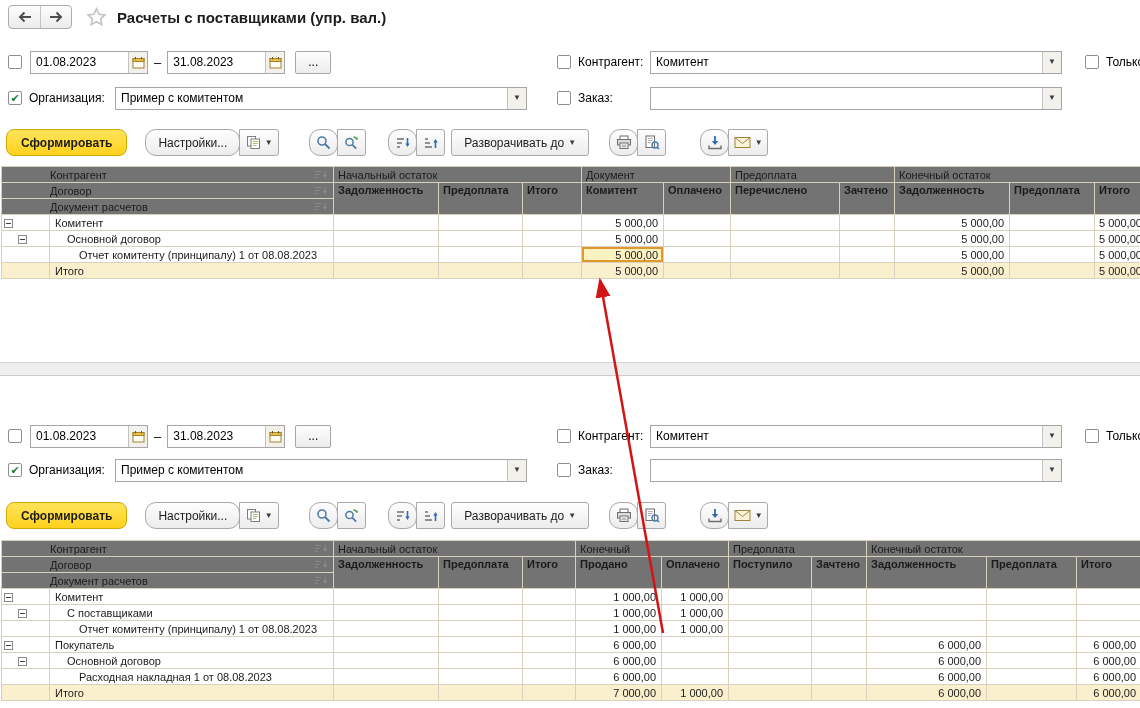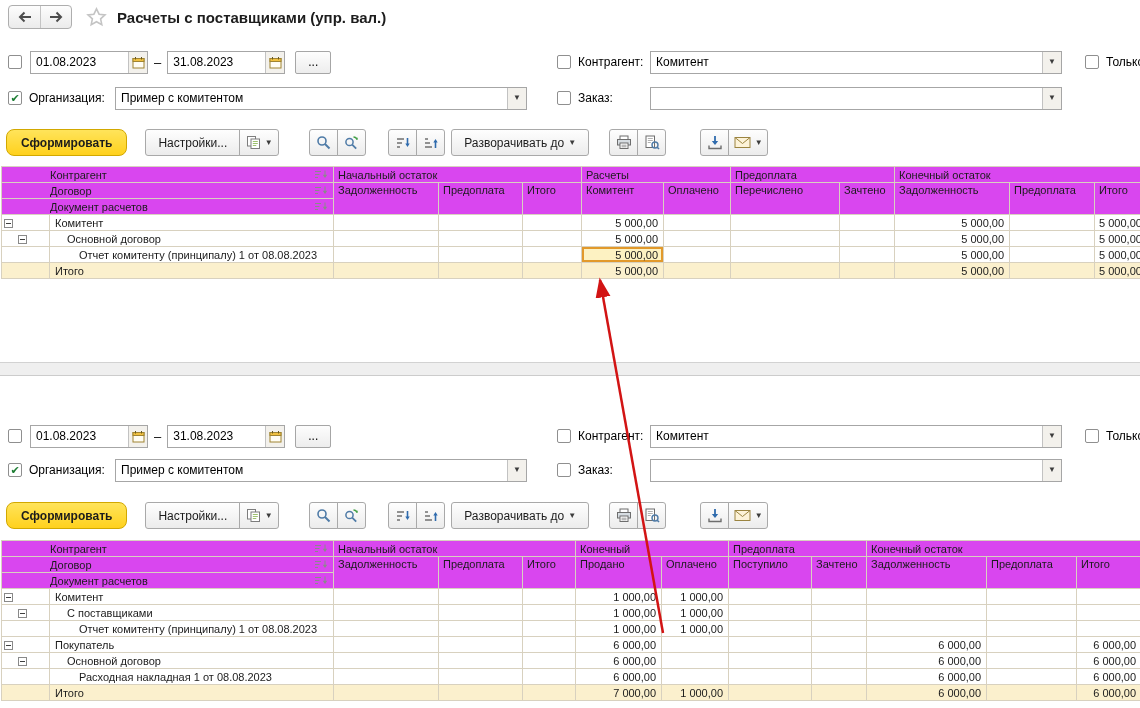--- a/index.html
+++ b/index.html
@@ -38,28 +38,28 @@
   .toolbar { position: absolute; left: 6px; display: flex; align-items: center; }
   .tbtn { height: 27px; border: 1px solid #a9a9a9; border-radius: 3px;
     background: linear-gradient(#fefefe, #ececec); font-size: 12px; color: #1c1c1c;
     display: inline-flex; align-items: center; justify-content: center; gap: 4px;
     padding: 0 12px; cursor: pointer; white-space: nowrap; }
   .tbtn.ic { width: 29px; padding: 0; }
   .tbtn.icw { width: 40px; padding: 0; }
   .tbtn.gen { background: linear-gradient(#ffe45b, #ffd11d); border-color: #d2a800; font-weight: 700; padding: 0 14px; border-radius: 8px; }
   .grp { display: inline-flex; }
   .grp .tbtn + .tbtn { margin-left: -1px; border-top-left-radius: 0; border-bottom-left-radius: 0; }
-  .grp .tbtn:first-child { border-top-right-radius: 0; border-bottom-right-radius: 0; }
+  .grp .tbtn:first-child { border-top-right-radius: 0; border-bottom-right-radius: 0; border-radius: 11px; }
 
   
   .grid { position: absolute; left: 1px; border-collapse: collapse; table-layout: fixed; width: 1139px; }
   .grid th, .grid td { border: 1px solid #d8d1bf; font-size: 11px; font-weight: 400;
     white-space: nowrap; overflow: hidden; color: #1b1b1b; }
-  .grid thead th { background: #d946ef; text-align: left; padding: 1px 4px; height: 16px; }
-  th.hsub { vertical-align: top; }
+  .grid thead th { background: #737373; text-align: left; padding: 1px 4px; height: 16px; }
+  th.hsub { vertical-align: top; font-weight: bold; }
   .hcell { display: flex; align-items: center; justify-content: space-between; padding-left: 44px; }
   .grid td { height: 16px; padding: 1px 4px; background: #fff; }
   td.v { text-align: right; padding-right: 5px; }
   td.g { border-left: 0; border-right: 0; padding: 0; text-align: center; background: #fff; }
   td.g1 { border-left: 1px solid #d8d1bf; }
   td.g3 { border-right: 1px solid #d8d1bf; }
   td.name { padding-left: 5px; }
   td.name.l2 { padding-left: 17px; }
   td.name.l3 { padding-left: 29px; }
   tr.total td { background: #fbf0cd; }
@@ -270,21 +270,21 @@
             <div class="hcell">
                 <span>Контрагент</span>
                 <svg width="15" height="11" viewBox="0 0 15 11">
                   <path d="M1 2.5h6 M1 5.5h4.5 M1 8.5h3" stroke="#8a8a8a"></path>
                   <path d="M11 1.5v6" stroke="#8a8a8a"></path>
                   <path d="M8.8 5.8 11 9 13.2 5.8Z" fill="#8a8a8a"></path>
                 </svg>
               </div>
           </th>
           <th class="hgroup" colspan="3">Начальный остаток</th>
-          <th class="hgroup" colspan="2">Расчеты</th>
+          <th class="hgroup" colspan="2">Документ</th>
           <th class="hgroup" colspan="2">Предоплата</th>
           <th class="hgroup" colspan="3">Конечный остаток</th>
         </tr>
         <tr>
           <th class="hname" colspan="4">
             <div class="hcell">
                 <span>Договор</span>
                 <svg width="15" height="11" viewBox="0 0 15 11">
                   <path d="M1 2.5h6 M1 5.5h4.5 M1 8.5h3" stroke="#8a8a8a"></path>
                   <path d="M11 1.5v6" stroke="#8a8a8a"></path>

